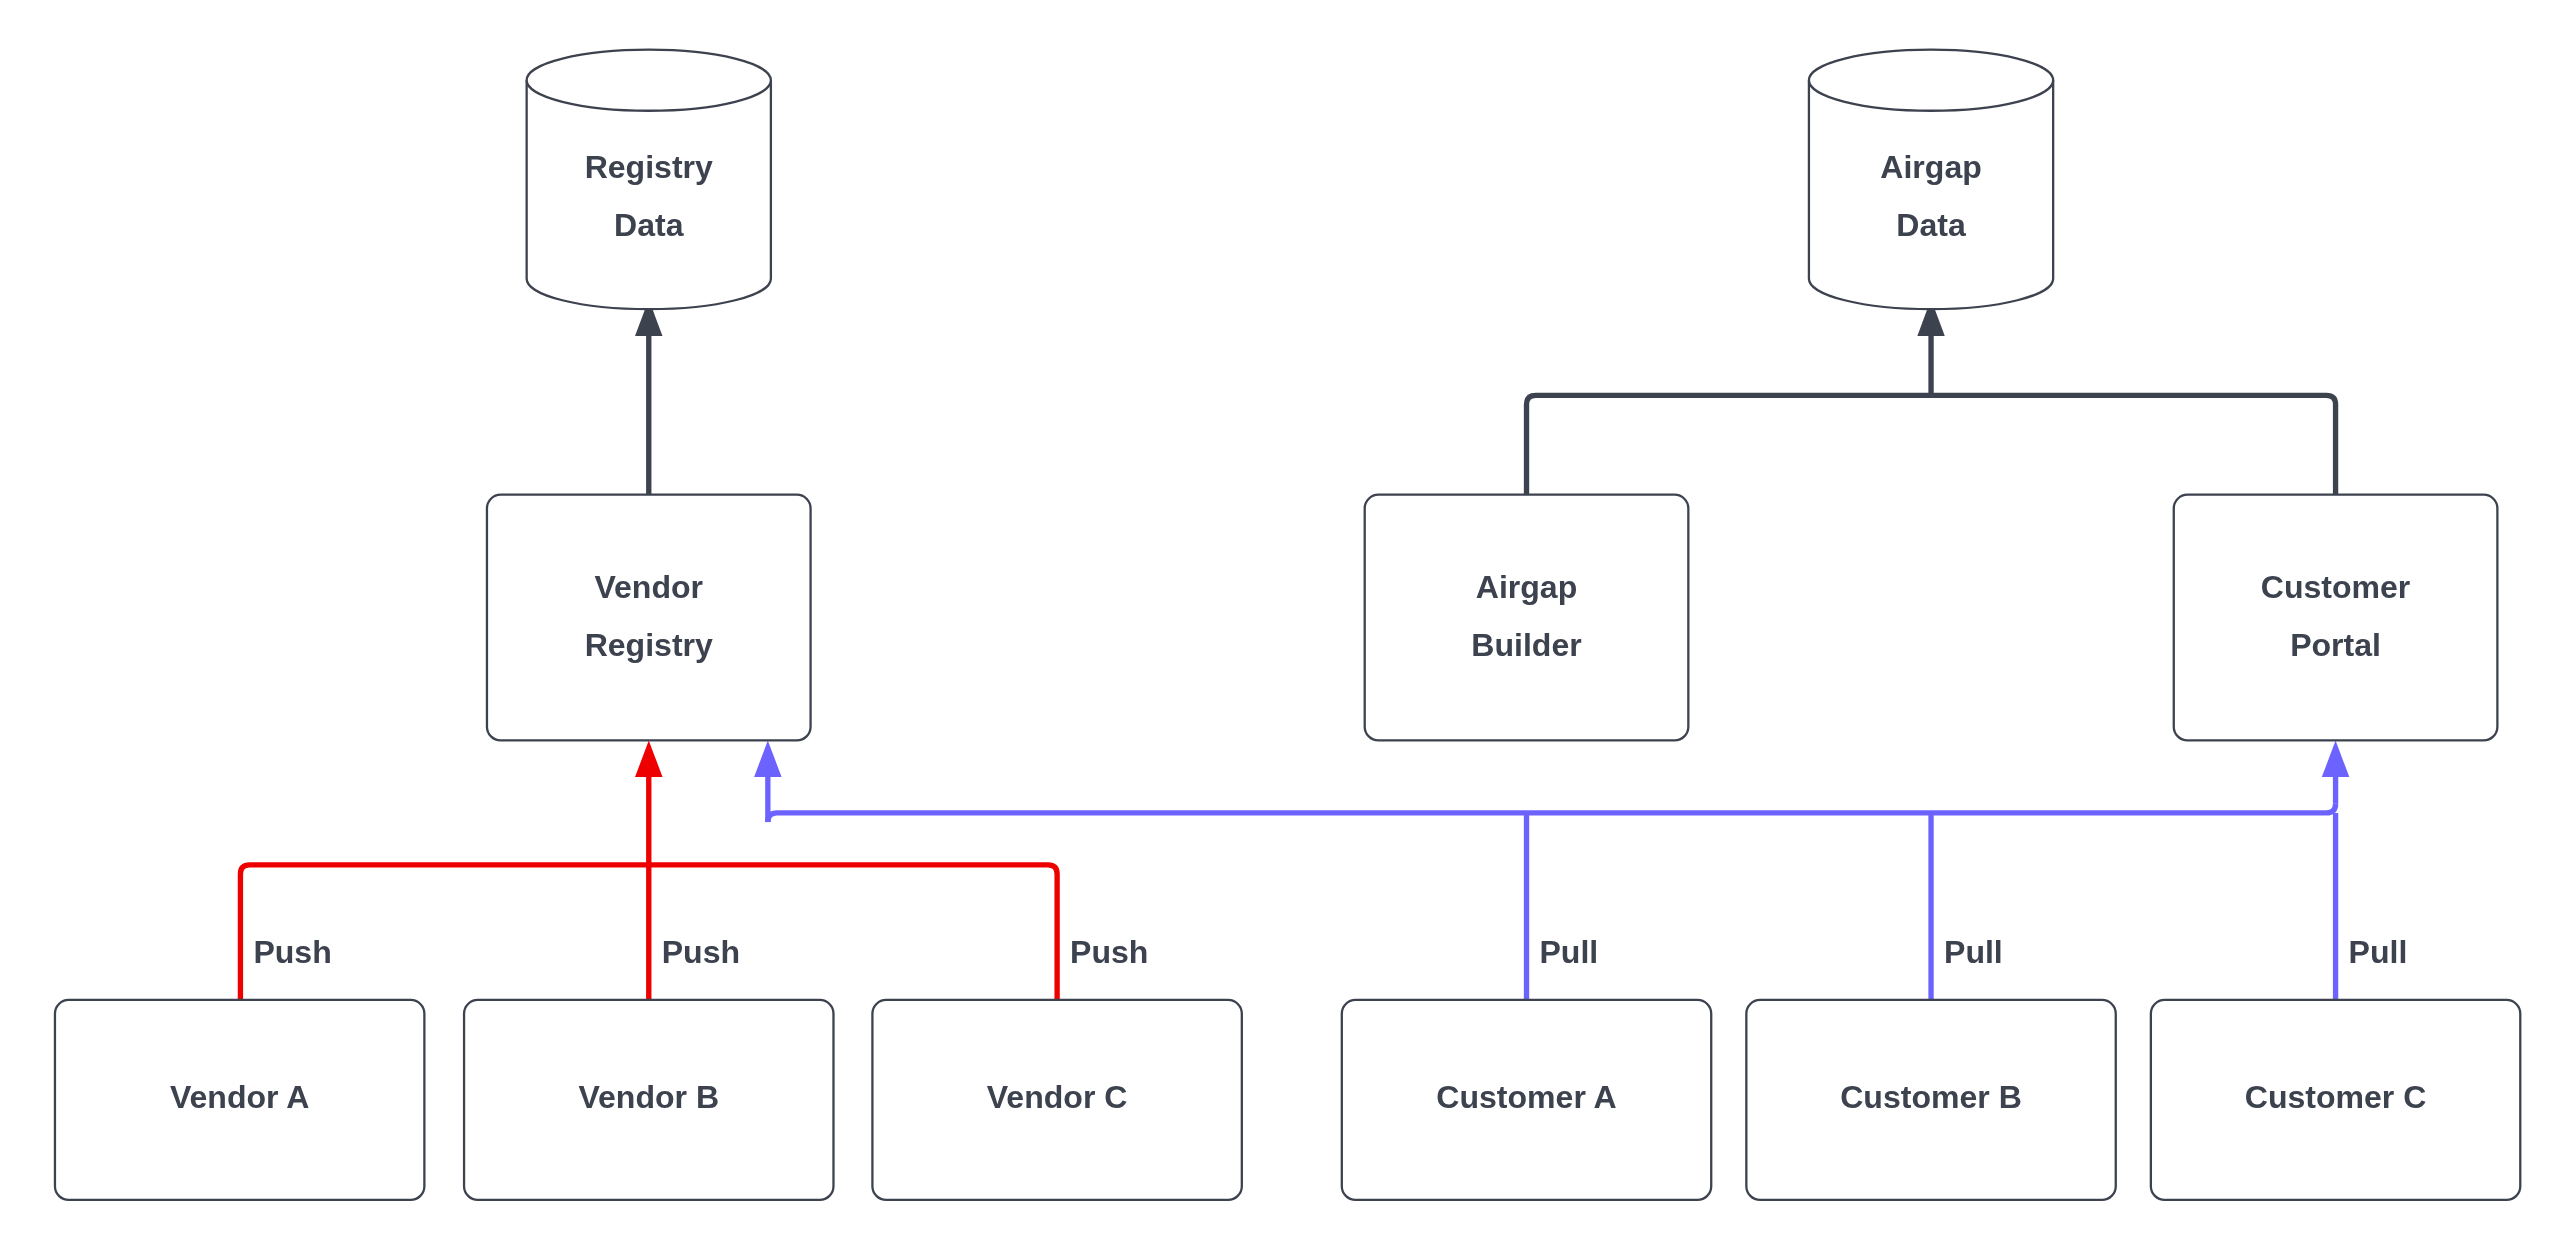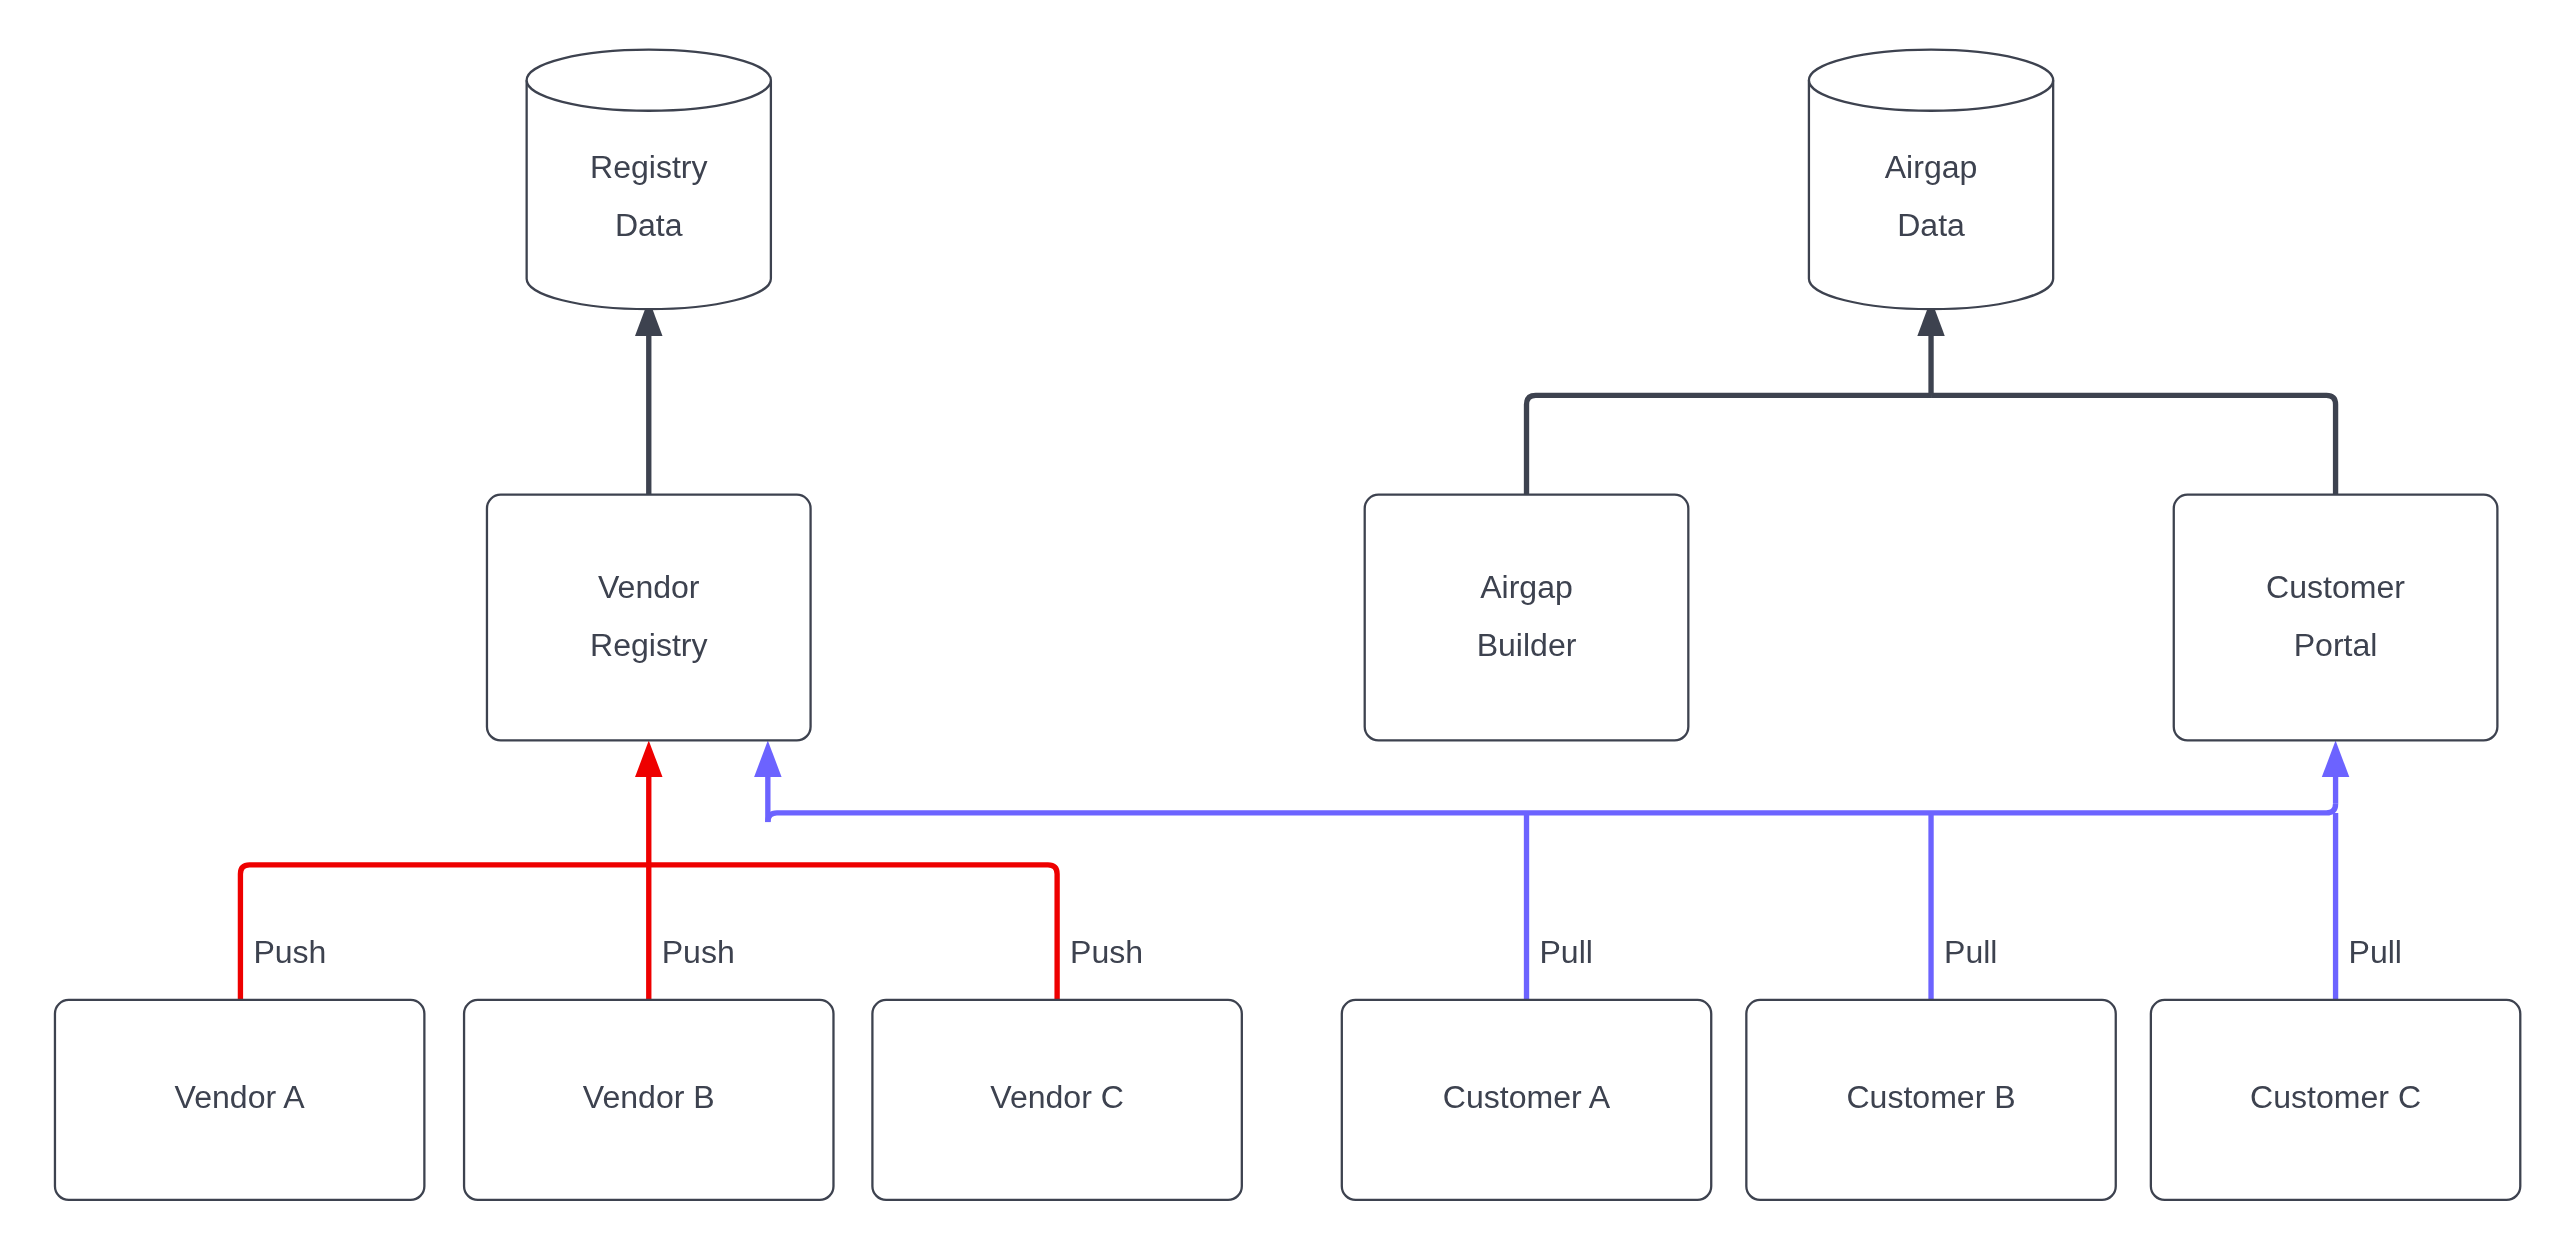--- a/index.html
+++ b/index.html
@@ -12,20 +12,21 @@
     width: 2576px;
     height: 1258px;
     font-family: "Liberation Sans", "DejaVu Sans", sans-serif;
     overflow: hidden;
   }
   #diagram-root {
     position: relative;
     width: 2576px;
     height: 1166px;
     background: #ffffff;
+    font-weight: bold;
   }
   svg#diagram-canvas {
     position: absolute;
     top: 0;
     left: 0;
     width: 2576px;
     height: 1258px;
     display: block;
   }
   .node-shape {

